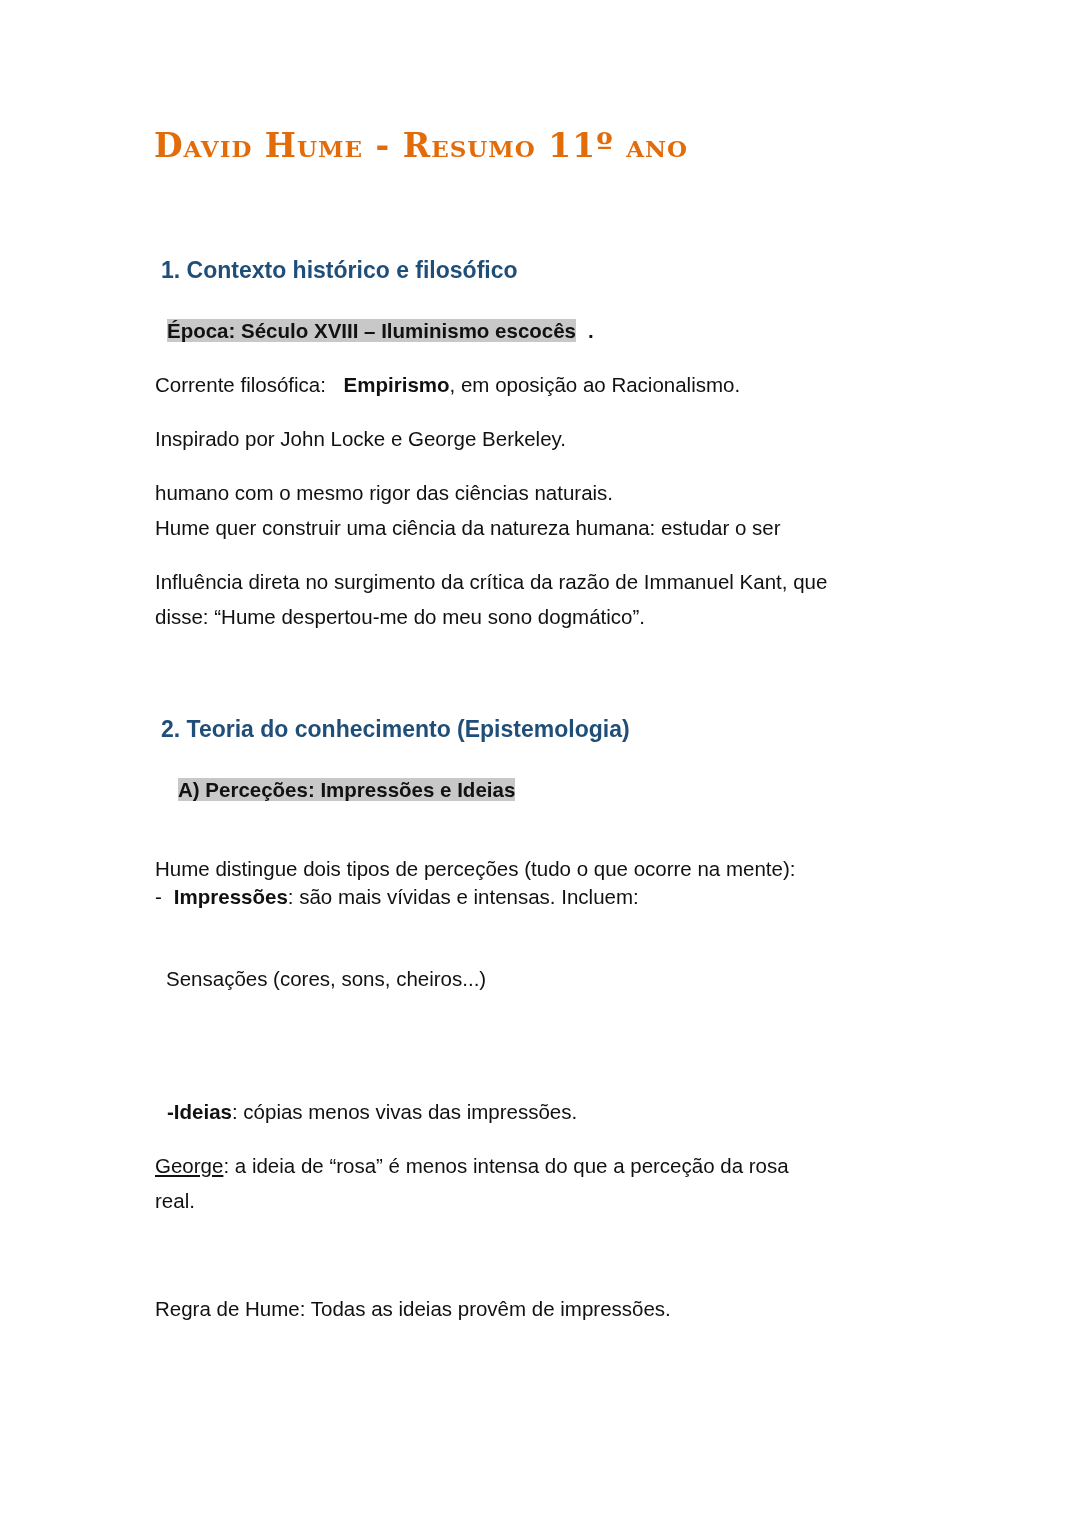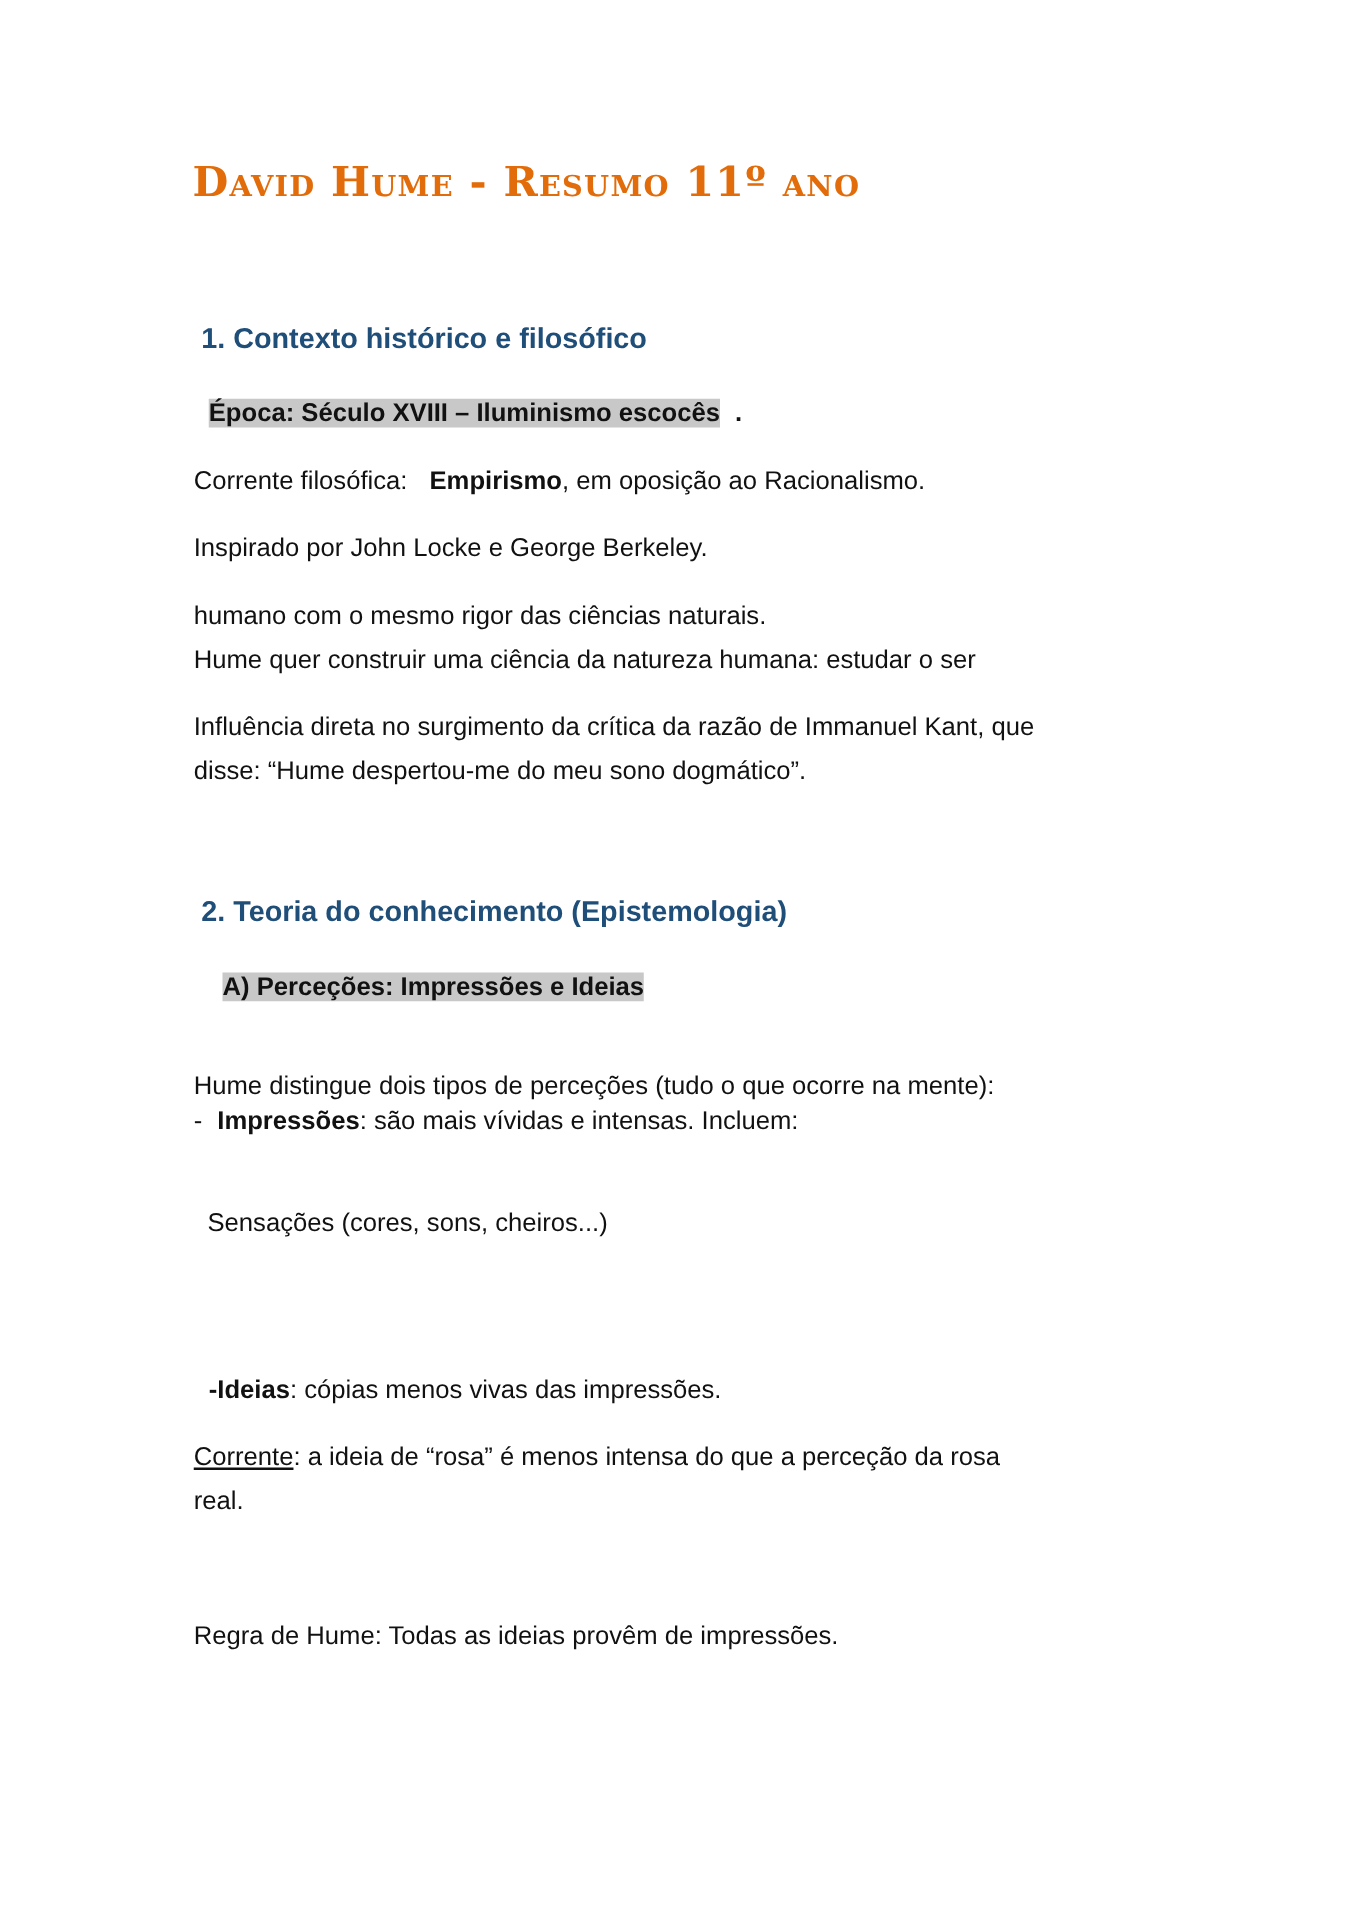--- a/index.html
+++ b/index.html
@@ -58,19 +58,19 @@
   <div class="p" style="top:851px;">Hume distingue dois tipos de perceções (tudo o que ocorre na mente):</div>
 
   <div class="p" style="top:879px;"><span>-</span><b>Impressões</b><span>: são mais vívidas e intensas. Incluem:</span></div>
 
   <div class="p indent" style="top:933px;margin-top:28px;">Sensações (cores, sons, cheiros...)</div>
 
 
   <div class="p" style="top:1094px;"><b>-Ideias</b><span>: cópias menos vivas das impressões.</span></div>
 
   <div class="p" style="top:1148px;">
-    <div><u>Corrente</u><span>: a ideia de “rosa” é menos intensa do que a perceção da rosa</span></div>
+    <div><u>George</u><span>: a ideia de “rosa” é menos intensa do que a perceção da rosa</span></div>
     <div>real.</div>
   </div>
 
   <div class="p" style="top:1291px;">Regra de Hume: Todas as ideias provêm de impressões.</div>
 
 </div>
 
 </body></html>

